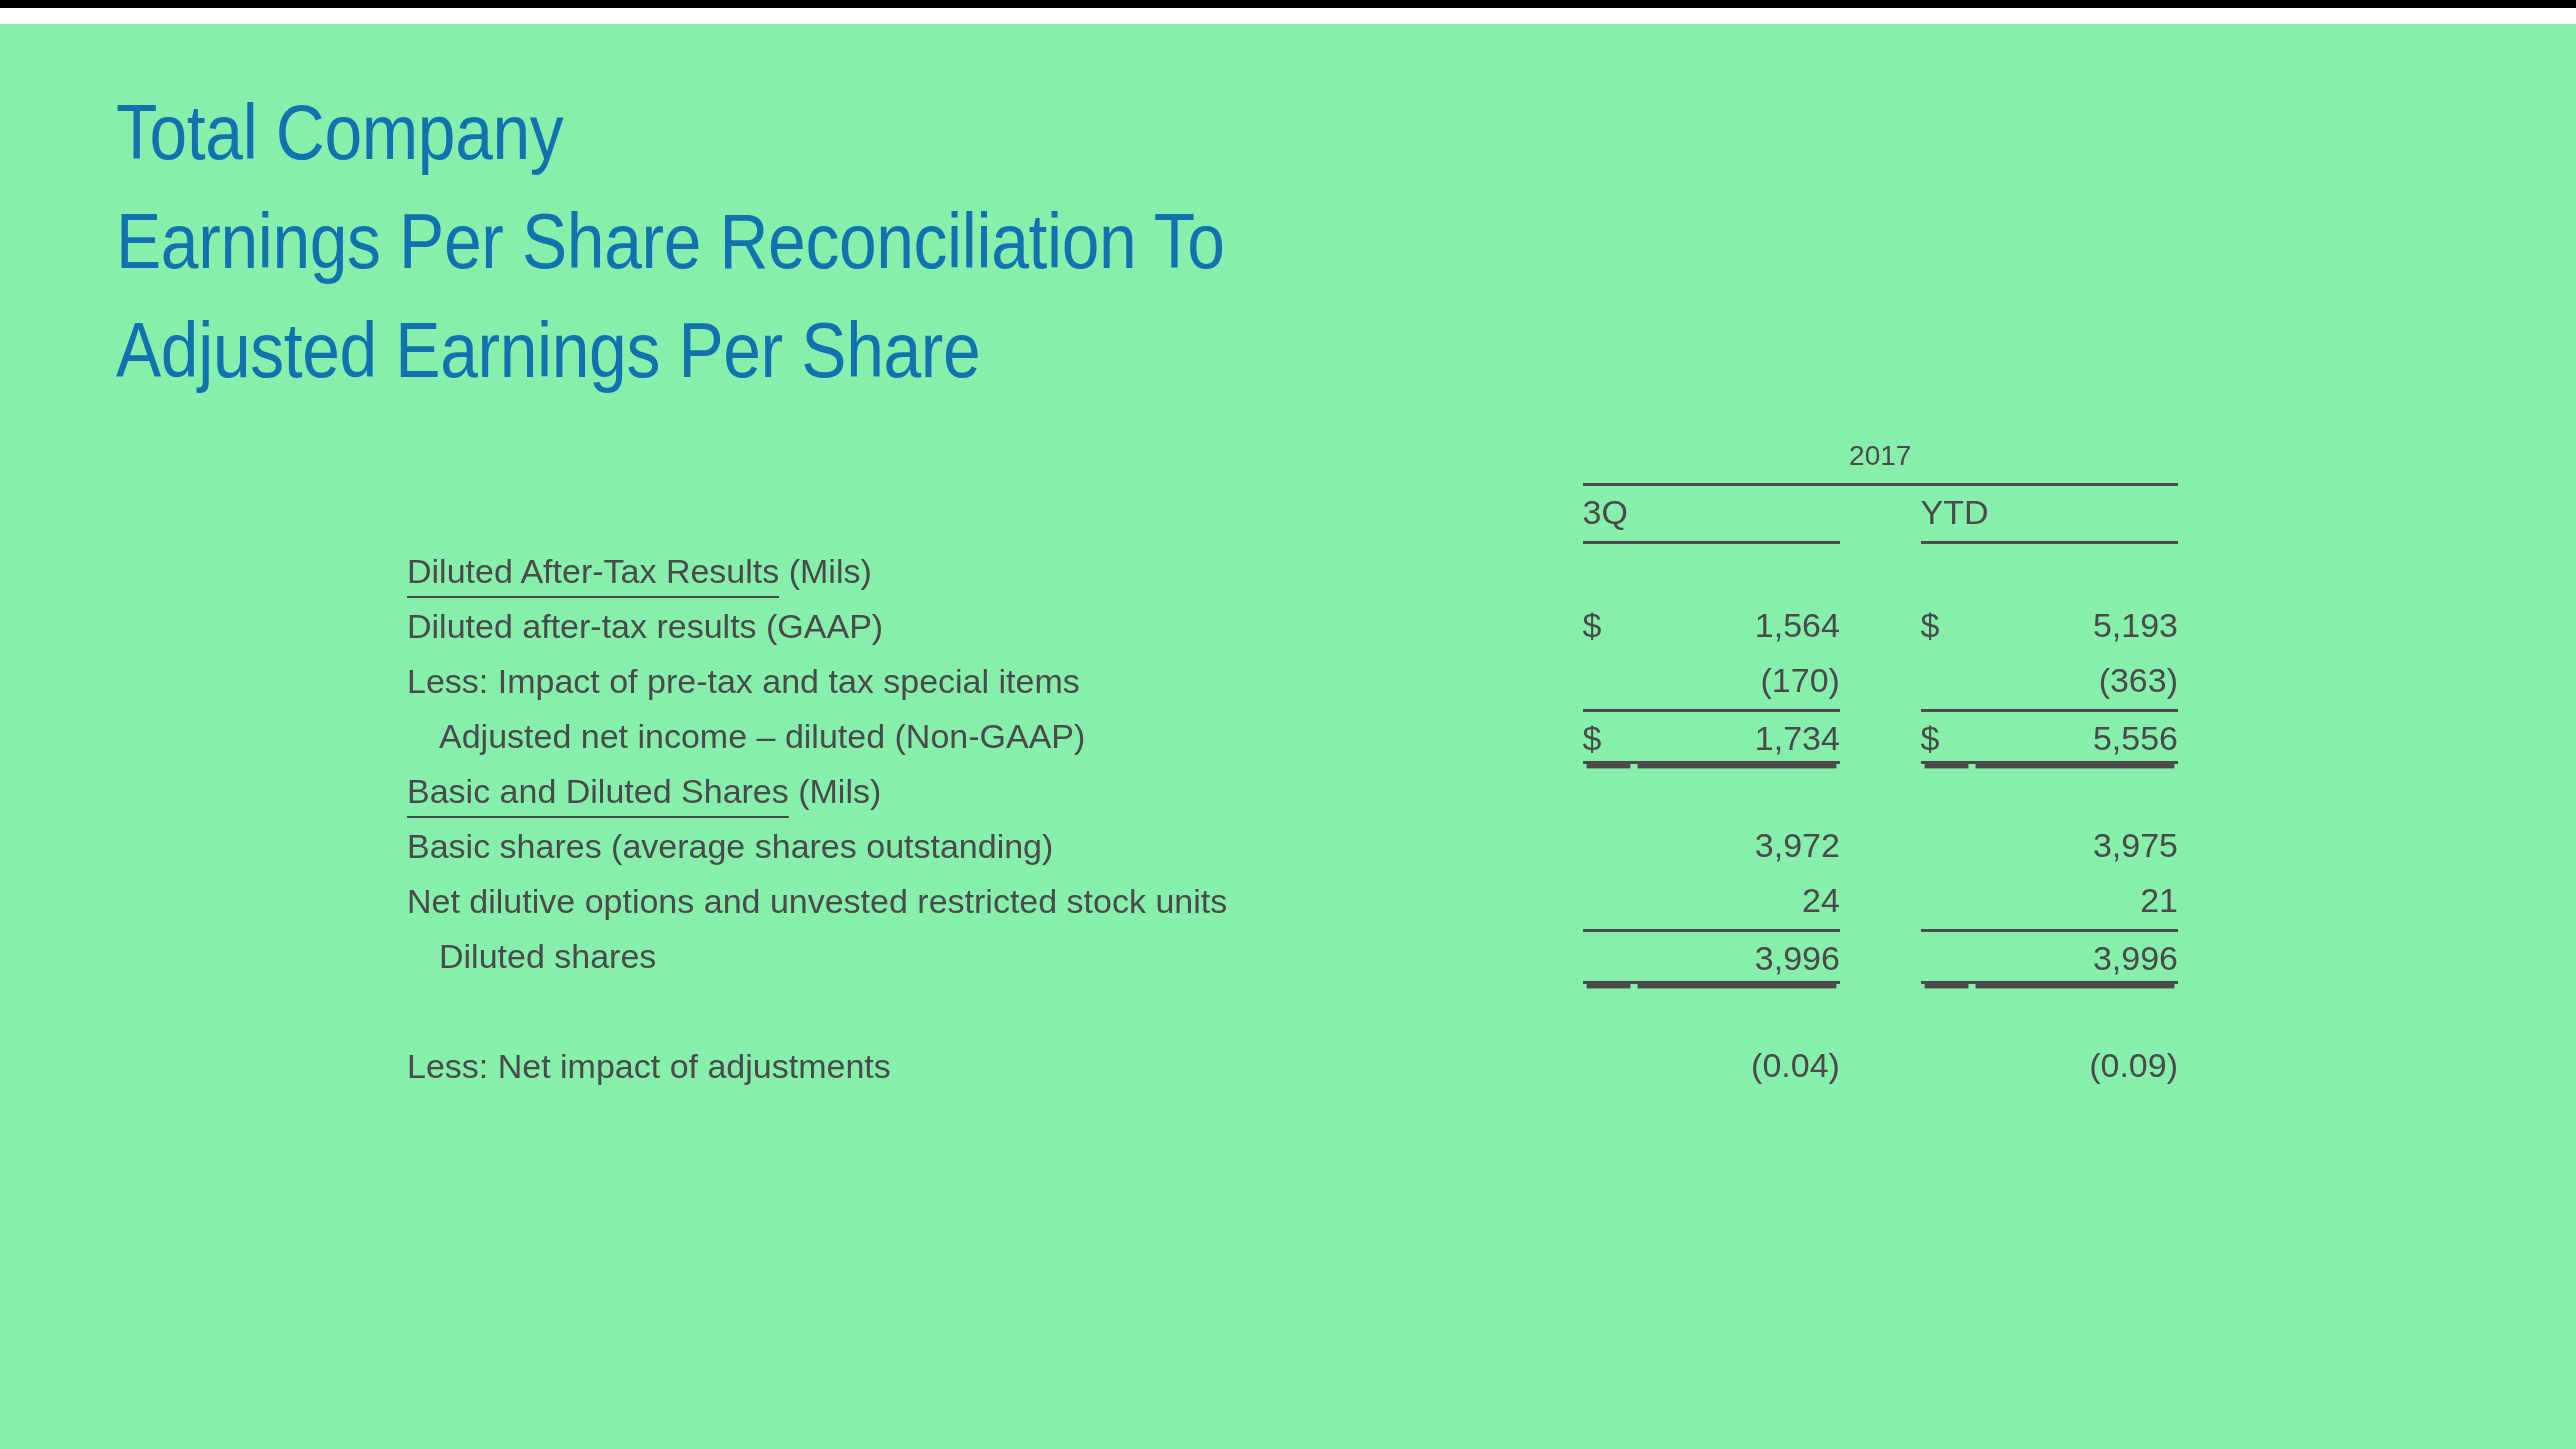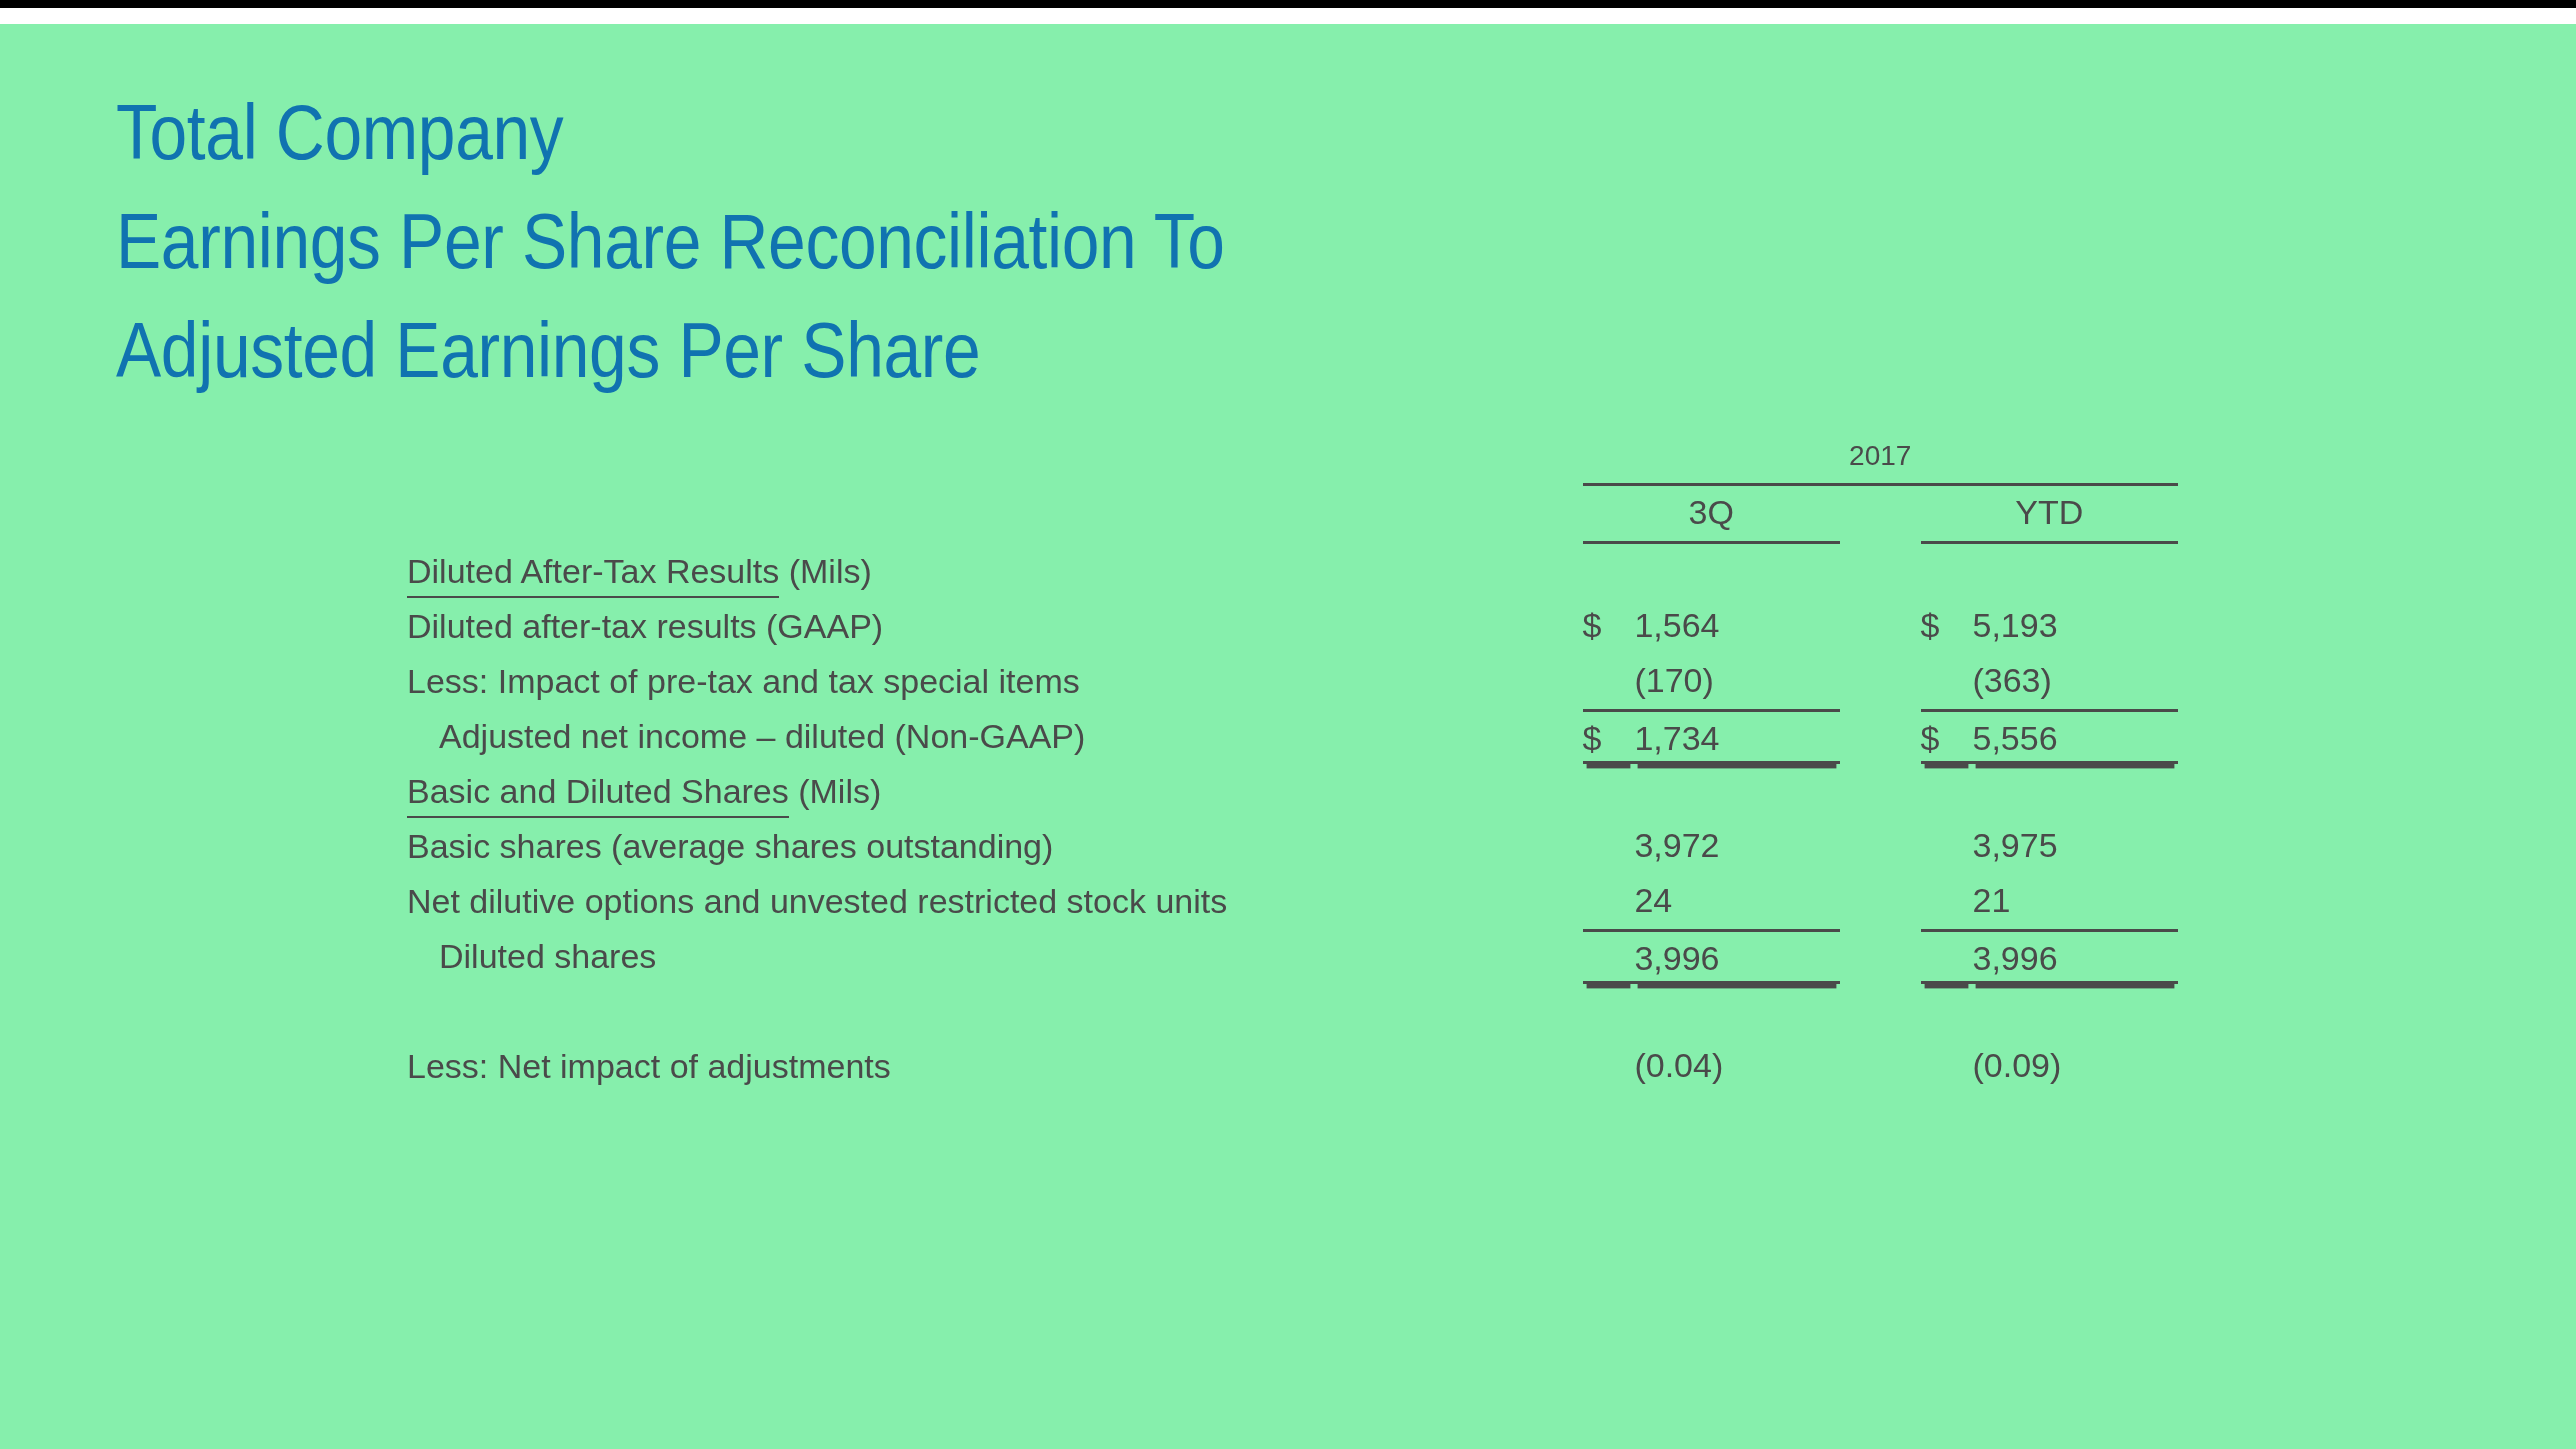--- a/index.html
+++ b/index.html
@@ -90,21 +90,21 @@
     padding-bottom: 6px;
   }
 
   
   .numbox, .curbox {
     display: block;
     height: 55px;
     line-height: 52px;
     box-sizing: border-box;
   }
-  .numbox { }
+  .numbox { text-align: right; }
   .curbox { text-align: left; }
 
   .rule-top    { border-top: 3.6px solid #4a4a4a; }
   .rule-dbl    {
     border-bottom: 3.6px solid #4a4a4a;
     box-shadow: 0 8px 0 -3.6px #4a4a4a;
   }
 
   
   .hdr-year {
@@ -121,21 +121,21 @@
     display: block;
   }
   .hdr-col {
     text-align: center;
     font-size: 34px;
   }
   .collabel {
     display: block;
     height: 55px;
     line-height: 52px;
-    text-align: center;
+    text-align: left;
     border-bottom: 3.6px solid #4a4a4a;
   }
 </style>
 </head>
 <body>
 
 <div class="edge-bar top"></div>
 <div class="edge-bar bottom"></div>
 
 <div class="slide">

